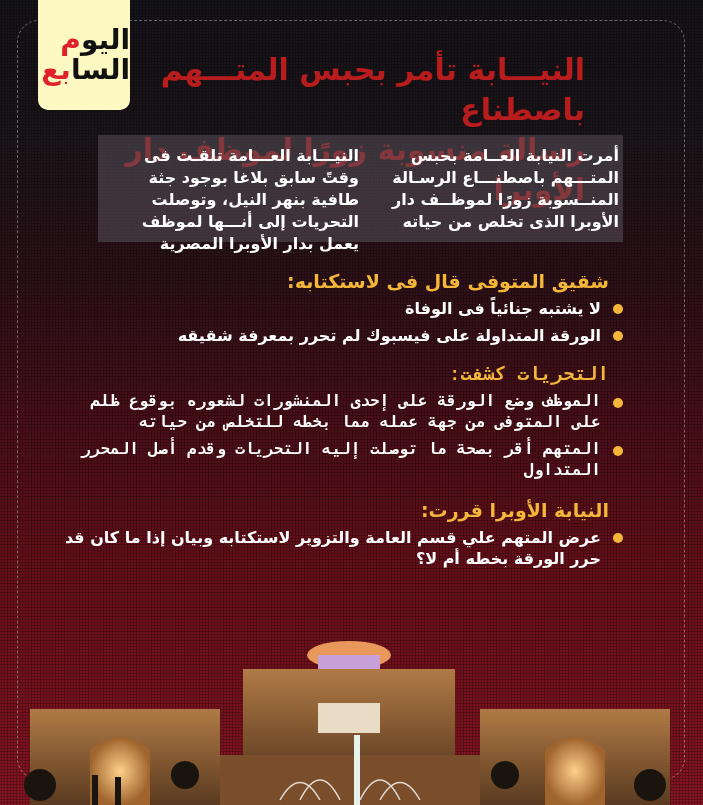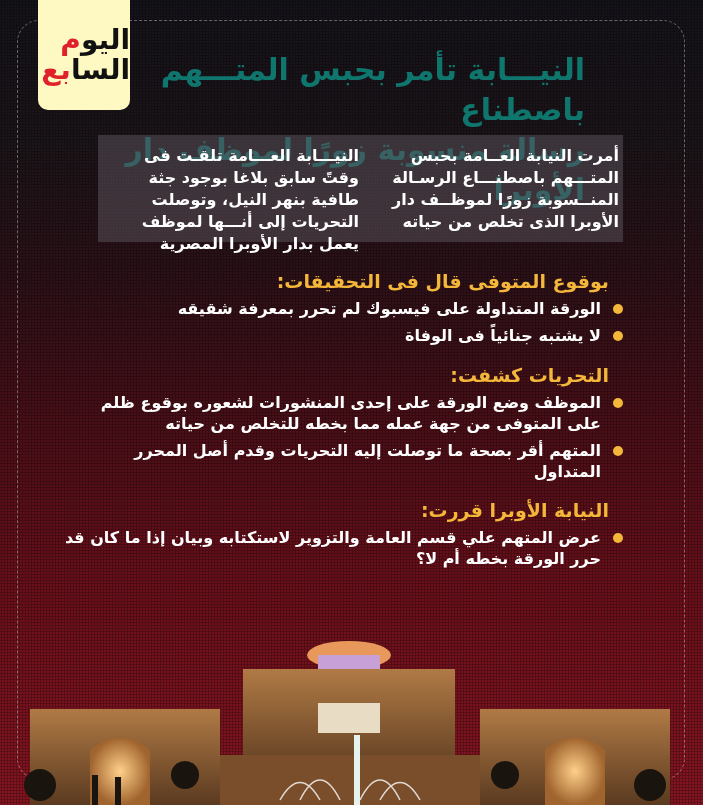--- a/index.html
+++ b/index.html
@@ -26,21 +26,21 @@
     position: absolute; left: 38px; top: 0; width: 92px; height: 110px;
     background: #fef9c3; border-radius: 0 0 10px 10px;
     direction: rtl; display: flex; flex-direction: column; align-items: flex-start; justify-content: center;
     font-weight: bold; line-height: 1;
   }
   .logo .l1 { font-size: 28px; color: #111; }
   .logo .l1 .red, .logo .l2 .red { color: #e0202a; }
   .logo .l2 { font-size: 28px; color: #111; margin-top: 2px; margin-left: 25px; }
   .title {
     position: absolute; right: 118px; top: 50px; width: 460px;
-    text-align: right; font-weight: bold; font-size: 30px; line-height: 40px; color: #0f766e;
+    text-align: right; font-weight: bold; font-size: 30px; line-height: 40px; color: #b91c1c;
   }
   .card {
     position: absolute; top: 135px; height: 107px;
     background: rgba(90,80,90,0.55);
     padding: 10px 4px; font-weight: bold; font-size: 16px; line-height: 22px; color: #fff;
     text-align: right;
   }
   .card-right { right: 80px; width: 260px; }
   .card-left { right: 340px; width: 265px; }
   .section { position: absolute; right: 80px; width: 560px; }
@@ -48,21 +48,21 @@
     color: #f4b73a; font-size: 19px; line-height: 26px; font-weight: bold; margin-bottom: 4px; margin-right: 14px;
   }
   .section ul { list-style: none; }
   .section li {
     position: relative; padding-right: 22px; font-weight: bold; font-size: 16px; line-height: 21px; margin-bottom: 6px; color: #fff;
   }
   .bullet {
     position: absolute; right: 0; top: 6px; width: 10px; height: 10px; border-radius: 50%; background: #f4b73a;
   }
   .sec1 { top: 268px; }
-  .sec2 { top: 362px; }
+  .sec2 { top: 362px; font-family: Liberation Mono, monospace; }
   .sec3 { top: 497px; }
   .opera {
     position: absolute; left: 0; bottom: 0; width: 703px; height: 180px; direction: ltr;
   }
 </style>
 </head>
 <body>
 
 <div class="dots"></div>
 <div class="frame"></div>
@@ -74,24 +74,24 @@
 
 <div class="title">
   <div>النيـــابة تأمر بحبس المتـــهم باصطناع</div>
   <div>رسالة منسوبة زورًا لموظف دار الأوبرا</div>
 </div>
 
 <div class="card card-right">أمرت النيابة العــامة بحبس المتـــهم باصطنـــاع الرسـالة المنــسوبة زورًا لموظــف دار الأوبرا الذى تخلص من حياته</div>
 <div class="card card-left">النيـــابة العـــامة تلقـت فى وقتً سابق بلاغا بوجود جثة طافية بنهر النيل، وتوصلت التحريات إلى أنـــها لموظف يعمل بدار الأوبرا المصرية</div>
 
 <div class="section sec1">
-  <h2>بوقوع المتوفى قال فى التحقيقات:</h2>
+  <h2>شقيق المتوفى قال فى لاستكتابه:</h2>
   <ul>
+    <li><span class="bullet"></span><span>لا يشتبه جنائياً فى الوفاة</span></li>
     <li><span class="bullet"></span><span>الورقة المتداولة على فيسبوك لم تحرر بمعرفة شقيقه</span></li>
-    <li><span class="bullet"></span><span>لا يشتبه جنائياً فى الوفاة</span></li>
   </ul>
 </div>
 
 <div class="section sec2">
   <h2>التحريات كشفت:</h2>
   <ul>
     <li><span class="bullet"></span><span>الموظف وضع الورقة على إحدى المنشورات لشعوره بوقوع ظلم على المتوفى من جهة عمله مما بخطه للتخلص من حياته</span></li>
     <li><span class="bullet"></span><span>المتهم أقر بصحة ما توصلت إليه التحريات وقدم أصل المحرر المتداول</span></li>
   </ul>
 </div>

